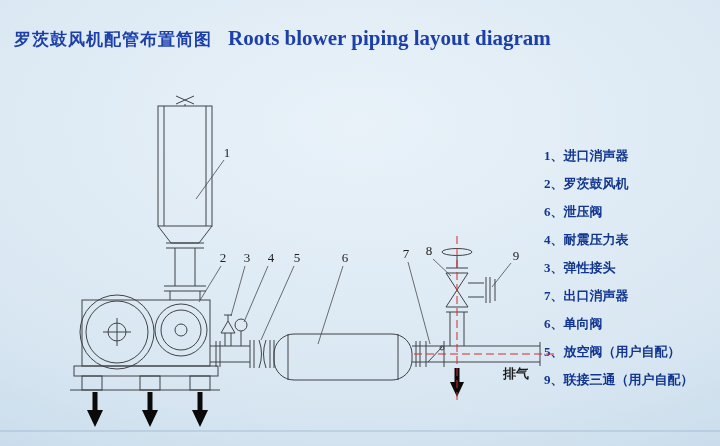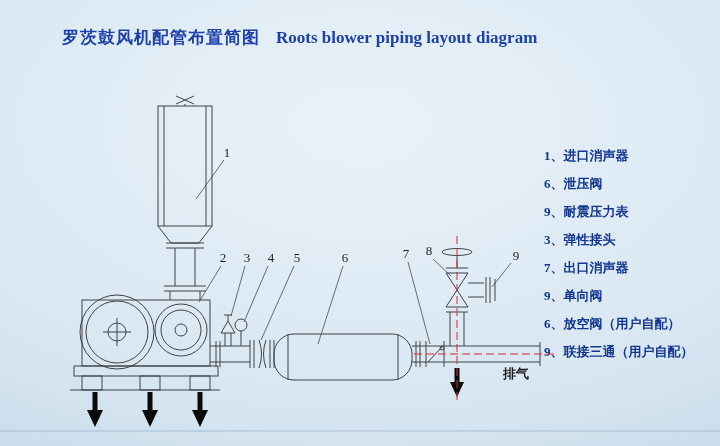--- a/index.html
+++ b/index.html
@@ -8,24 +8,24 @@
     width:720px;height:446px;
     overflow:hidden;
     background:radial-gradient(120% 110% at 50% 28%, #eef5fa 0%, #dcead4 0%, #e9f2f9 0%, #d9e7f2 55%, #bcd3e6 100%);
     font-family:"Liberation Serif","DejaVu Serif",serif;
   }
   .titlebar{
     position:absolute;top:26px;left:14px;
     white-space:nowrap;
   }
   .title-zh{
-    font-size:17px;font-weight:bold;color:#1c3fa9;letter-spacing:1px;margin-left:48px;
+    font-size:17px;font-weight:bold;color:#1c3fa9;letter-spacing:1px;
   }
   .title-en{
-    font-size:17px;font-weight:bold;color:#1c3fa9;margin-left:16px;text-align:center;
+    font-size:21px;font-weight:bold;color:#1c3fa9;margin-left:16px;text-align:center;
   }
   .legend{
     position:absolute;top:142px;left:544px;width:160px;
   }
   .legend-item{
     font-size:13px;font-weight:bold;color:#12368f;
     height:28px;line-height:28px;white-space:nowrap;
   }
   svg.diagram{position:absolute;top:0;left:0;}
   .ln{stroke:#3f4346;fill:none;stroke-width:1;}
@@ -40,26 +40,27 @@
 <body>
 
 <div class="page">
 
   <div class="titlebar">
     <span class="title-zh">罗茨鼓风机配管布置简图</span><span class="title-en">Roots blower piping layout diagram</span>
   </div>
 
   <div class="legend">
     <div class="legend-item">1、进口消声器</div>
+    <div class="legend-item">2、罗茨鼓风机</div>
     <div class="legend-item">6、泄压阀</div>
-    <div class="legend-item">9、耐震压力表</div>
+    <div class="legend-item">4、耐震压力表</div>
     <div class="legend-item">3、弹性接头</div>
     <div class="legend-item">7、出口消声器</div>
-    <div class="legend-item">9、单向阀</div>
-    <div class="legend-item">6、放空阀（用户自配）</div>
+    <div class="legend-item">6、单向阀</div>
+    <div class="legend-item">5、放空阀（用户自配）</div>
     <div class="legend-item">9、联接三通（用户自配）</div>
   </div>
 
   <svg class="diagram" width="720" height="446" viewBox="0 0 720 446">
 
     <line class="ground" x1="0" y1="431" x2="720" y2="431"></line>
 
     <g>
       <path class="ln" d="M176,96 L194,104 M176,104 L194,96 M185,104 L185,106"></path>
       <rect class="ln" x="158" y="106" width="54" height="120"></rect>

